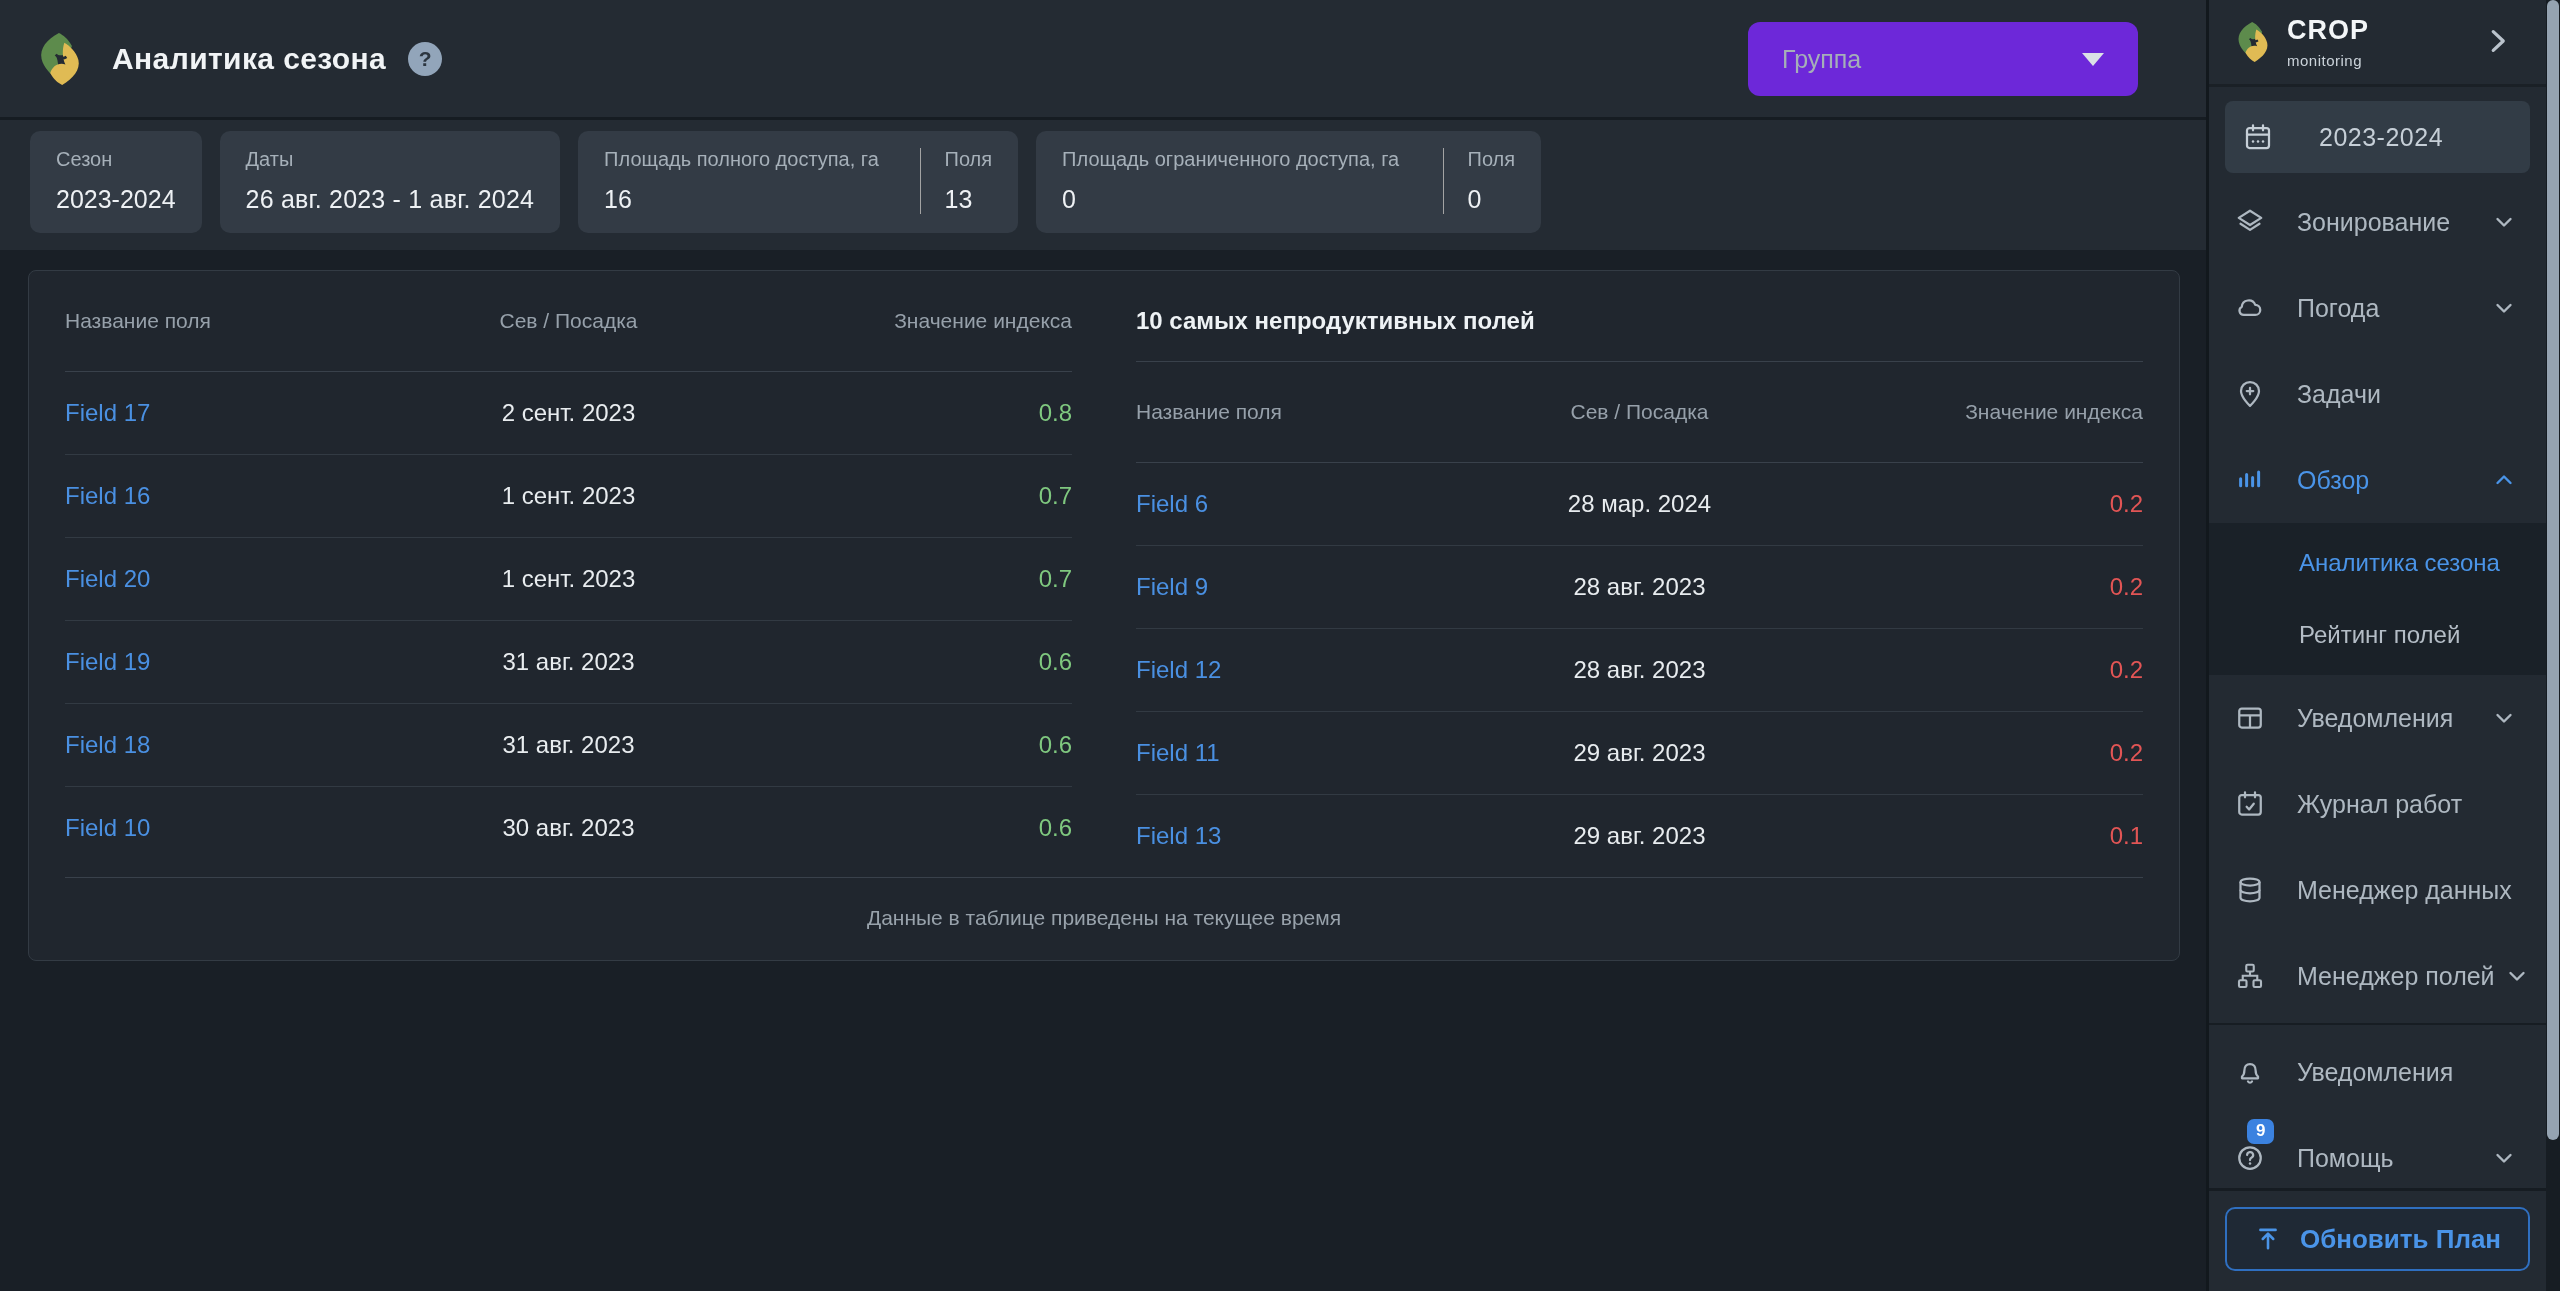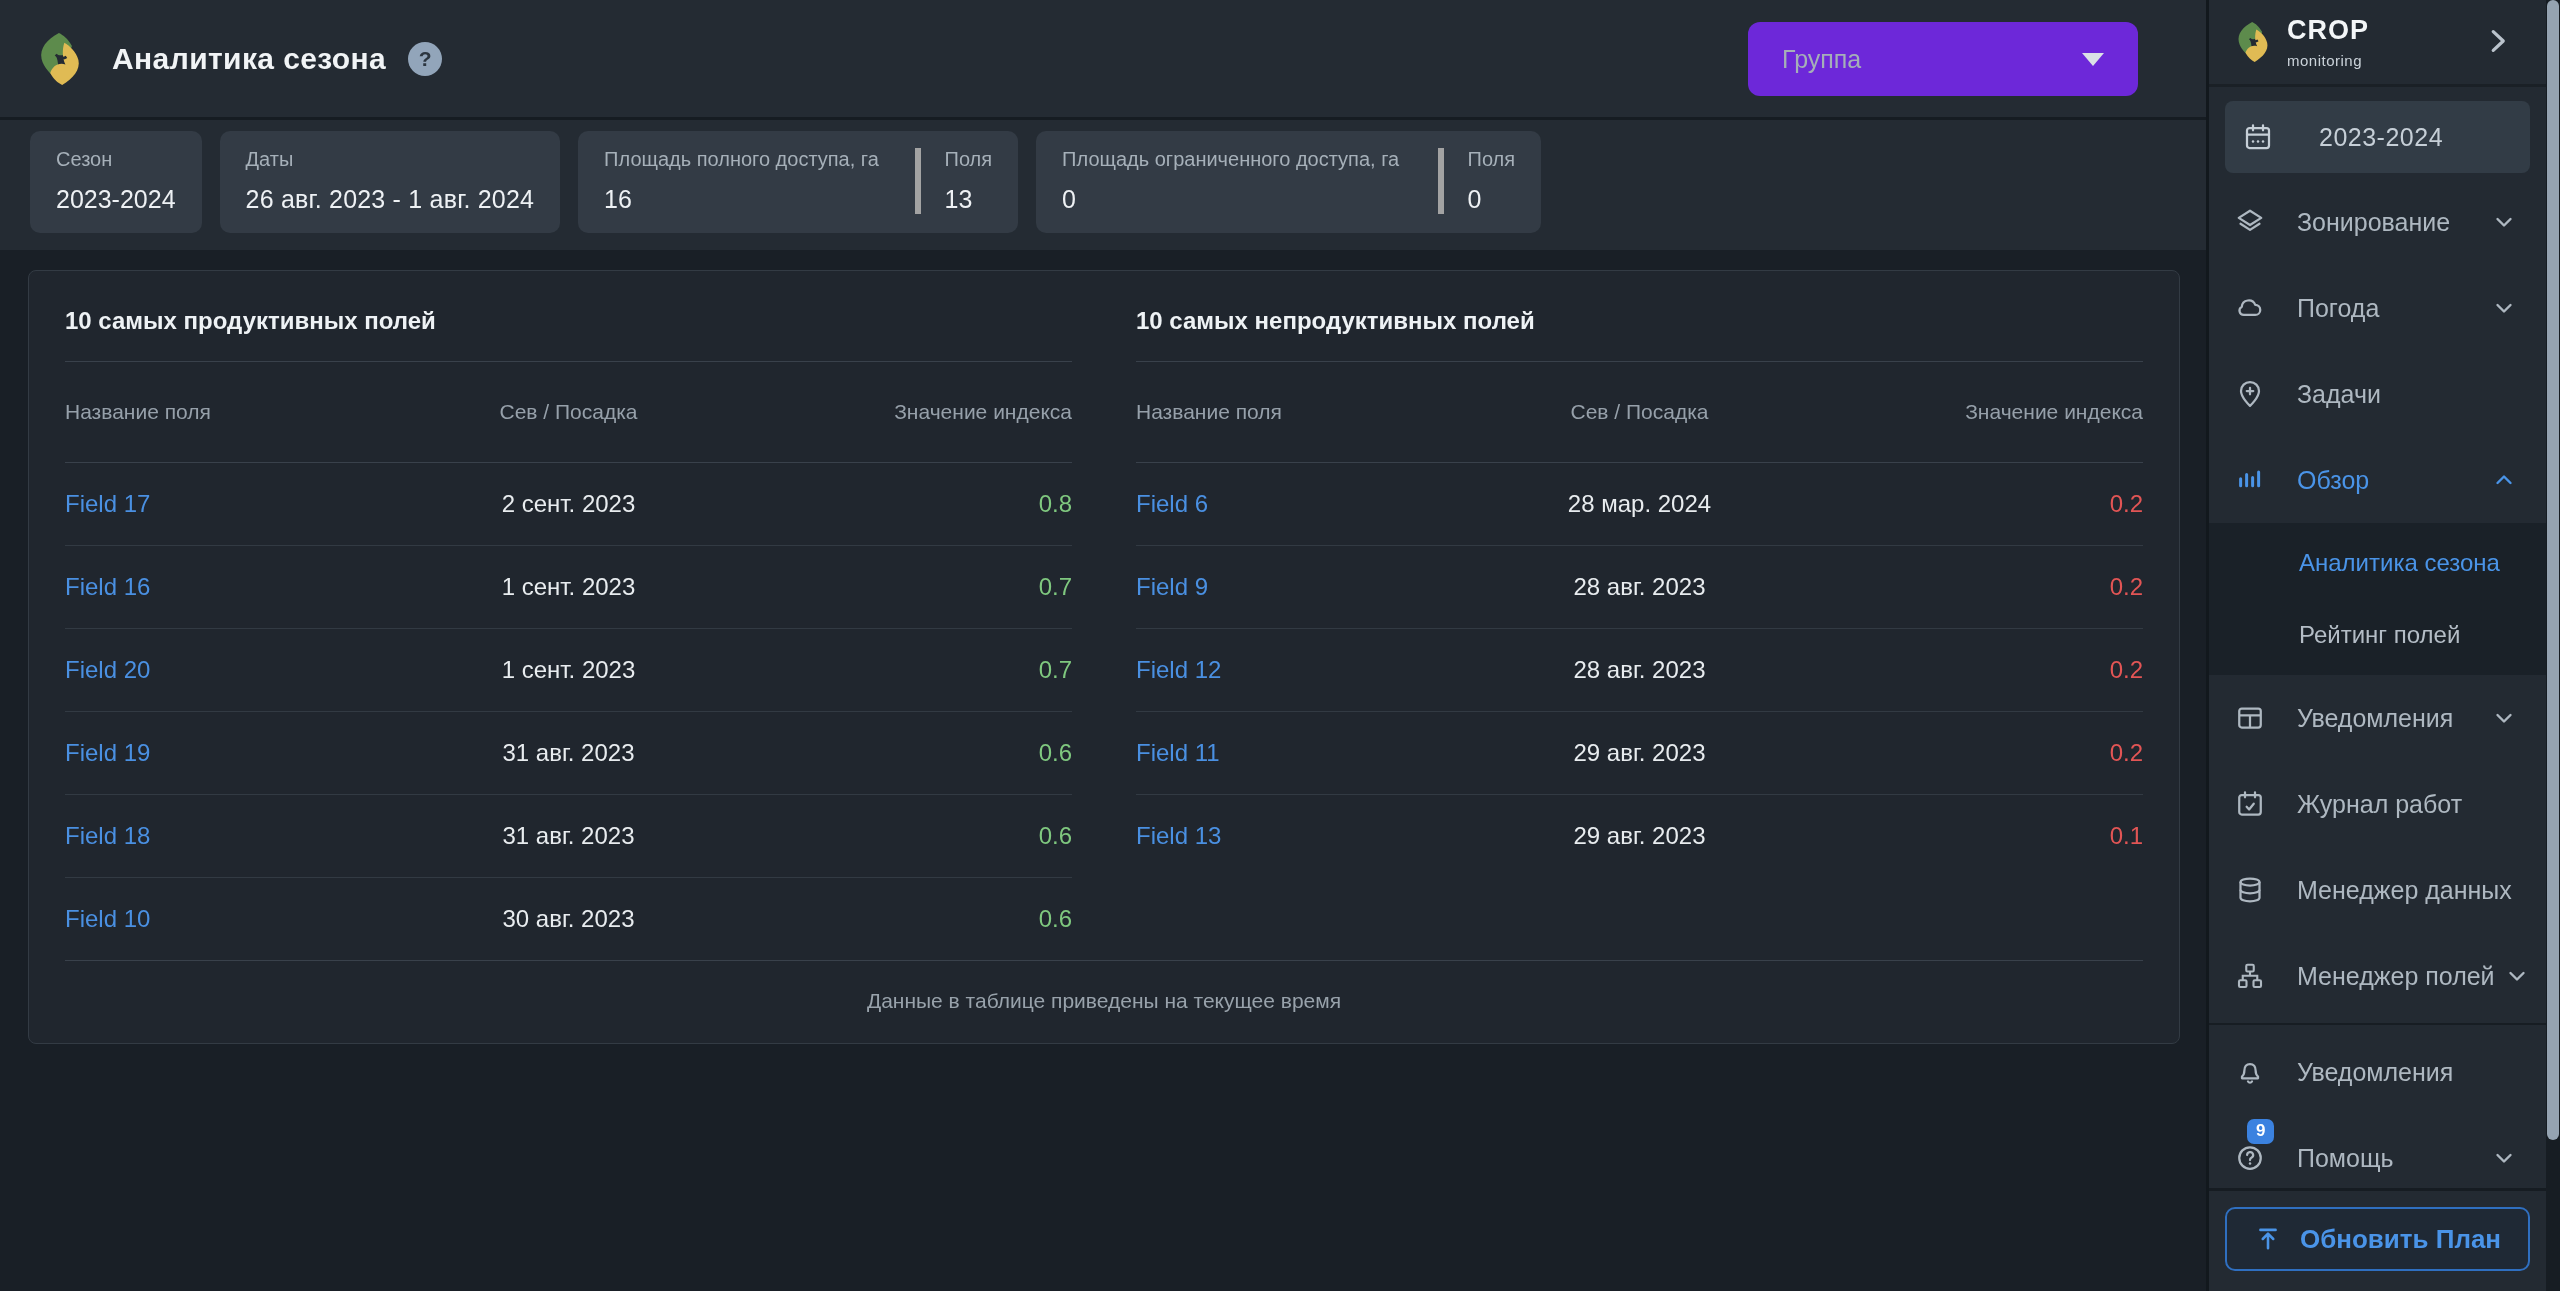--- a/index.html
+++ b/index.html
@@ -18,21 +18,21 @@
     border-radius:12px;display:flex;align-items:center;padding:0 34px;box-sizing:border-box;}
   .group-dd .dd-label{color:#a5afb8;font-size:25px;flex:1;}
   .caret-down{width:0;height:0;border-left:11px solid transparent;border-right:11px solid transparent;
     border-top:13px solid #dbe1e6;}
 
   .statsbar{height:130px;background:#242b33;display:flex;align-items:center;
     padding:0 0 6px 30px;box-sizing:border-box;gap:18px;}
   .stat-card{background:#333b45;border-radius:10px;padding:17px 26px 19px 26px;display:flex;align-items:stretch;}
   .stat-main .s-label{font-size:20px;color:#a6b0b9;margin-bottom:14px;white-space:nowrap;}
   .stat-main .s-value{font-size:25px;color:#eef1f4;}
-  .stat-sub{border-left:6px solid #a3a3a3;margin-left:28px;padding-left:24px;}
+  .stat-sub{border-left:1px solid #a3a3a3;margin-left:28px;padding-left:24px;}
   .stat-sub .s-label{font-size:20px;color:#a6b0b9;margin-bottom:14px;}
   .stat-sub .s-value{font-size:25px;color:#eef1f4;}
   .sc-dates .s-value{letter-spacing:.2px;}
   .sc-full{width:440px;box-sizing:border-box;justify-content:space-between;}
   .sc-limited{width:505px;box-sizing:border-box;justify-content:space-between;}
 
   
   .tables-card{position:absolute;left:28px;top:270px;width:2152px;box-sizing:border-box;
     background:#20262e;border:1px solid #333b44;border-radius:8px;padding:0 36px;}
   .tables-row{display:flex;gap:64px;}
@@ -149,21 +149,20 @@
           <div class="s-label">Поля</div>
           <div class="s-value">0</div>
         </div>
       </div>
     </div>
 
     <div class="tables-card">
       <div class="tables-row">
 
         <div class="table-col">
-          <div class="table-title">10 самых продуктивных полей</div>
           <div class="thead">
             <span class="cell name">Название поля</span>
             <span class="cell date">Сев / Посадка</span>
             <span class="cell val">Значение индекса</span>
           </div>
           <div id="rows-productive">
               <div class="t-row">
                 <span class="cell name">Field 17</span>
                 <span class="cell date">2 сент. 2023</span>
                 <span class="cell val" style="color: rgb(127, 200, 127);">0.8</span>

